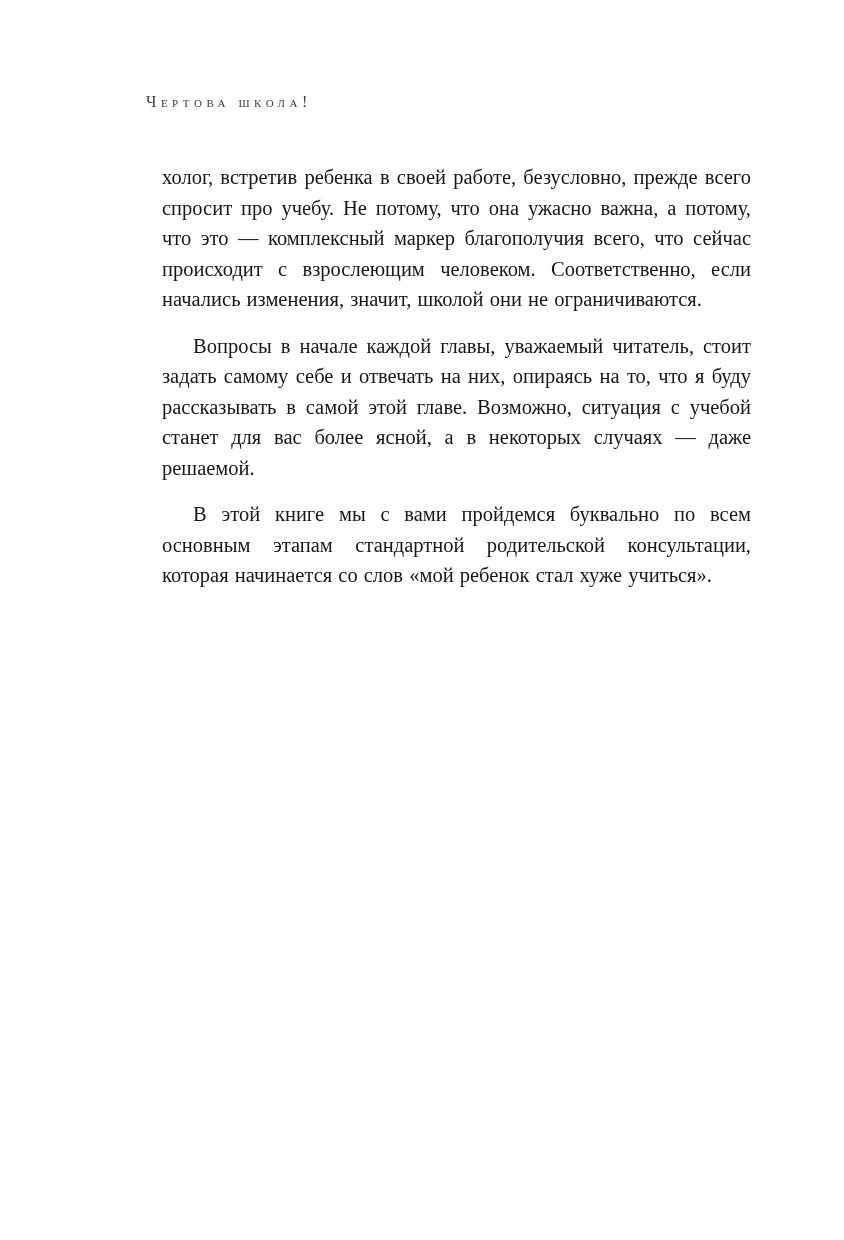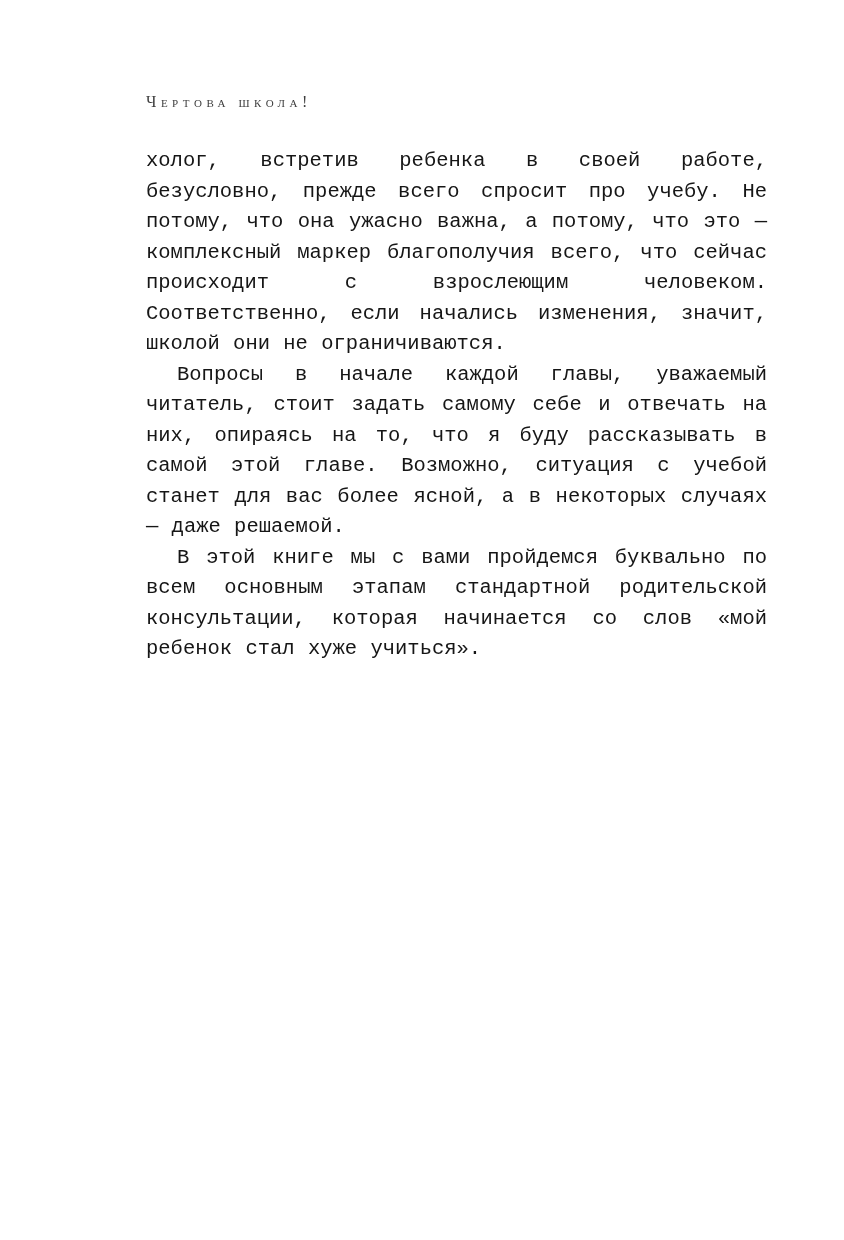--- a/index.html
+++ b/index.html
@@ -37,23 +37,22 @@
       left: 146px;
       top: 146px;
       width: 621px;
       font-size: 20.5px;
       line-height: 30.5px;
       text-align: justify;
       color: #161616;
       word-spacing: 1px;
     }
     .body-text p {
-      margin: 0;
+      margin: 16px;
       padding: 0;
-      font-family: Liberation Mono, monospace;
     }
     .body-text p.indent {
       text-indent: 31px;
     }
   </style>
 </head>
 <body>
 
 <div class="book-page">
 

